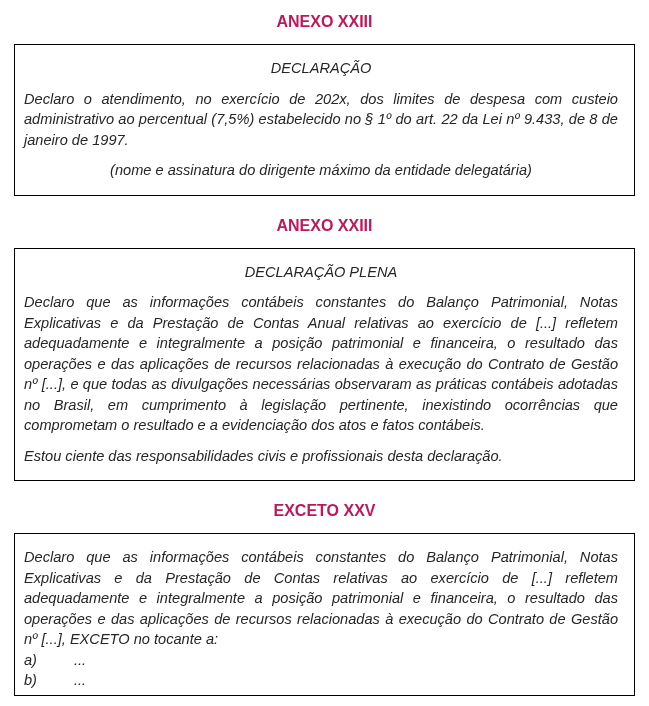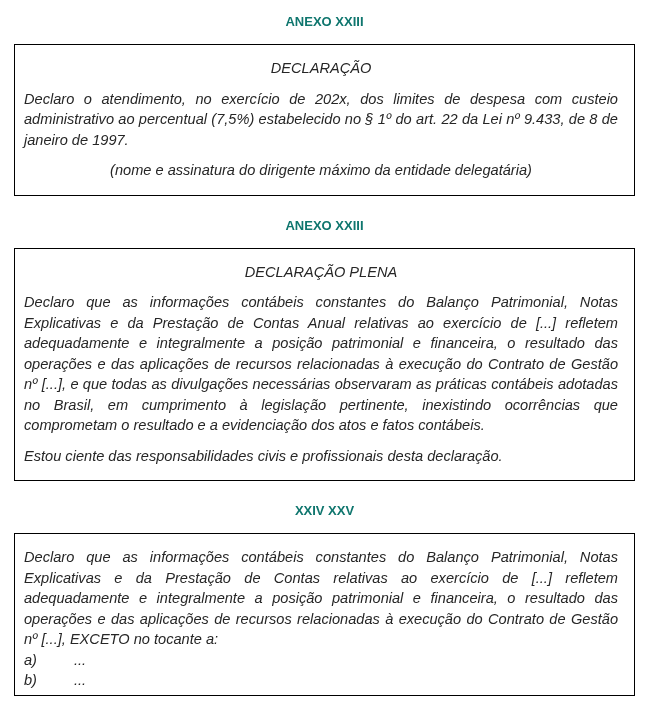--- a/index.html
+++ b/index.html
@@ -15,23 +15,23 @@
     color: #262626;
     overflow: hidden;
   }
   .page {
     padding: 13px 14px 10px 14px;
   }
   .annex-title {
     text-align: center;
     font-weight: bold;
     font-style: normal;
-    font-size: 13px;
+    font-size: 16px;
     line-height: 18px;
-    color: #0f766e;
+    color: #be185d;
     margin: 0 0 13px 0;
   }
   .annex-section + .annex-section .annex-title {
     margin-top: 21px;
   }
   .declaration-box {
     border: 1.5px solid #000000;
     padding: 3px 16px 4px 9px;
     font-style: italic;
     font-size: 14.6px;
@@ -80,21 +80,21 @@
   <section class="annex-section">
     <h1 class="annex-title">ANEXO XXIII</h1>
     <div class="declaration-box">
       <p class="box-heading">DECLARAÇÃO PLENA</p>
       <p class="para-justified">Declaro que as informações contábeis constantes do Balanço Patrimonial, Notas Explicativas e da Prestação de Contas Anual relativas ao exercício de [...] refletem adequadamente e integralmente a posição patrimonial e financeira, o resultado das operações e das aplicações de recursos relacionadas à execução do Contrato de Gestão nº [...], e que todas as divulgações necessárias observaram as práticas contábeis adotadas no Brasil, em cumprimento à legislação pertinente, inexistindo ocorrências que comprometam o resultado e a evidenciação dos atos e fatos contábeis.</p>
       <p class="para-justified">Estou ciente das responsabilidades civis e profissionais desta declaração.</p>
     </div>
   </section>
 
   <section class="annex-section">
-    <h1 class="annex-title">XXIV XXV</h1>
+    <h1 class="annex-title">EXCETO XXV</h1>
     <div class="declaration-box">
       <p class="para-justified" style="margin-bottom:0;">Declaro que as informações contábeis constantes do Balanço Patrimonial, Notas Explicativas e da Prestação de Contas relativas ao exercício de [...] refletem adequadamente e integralmente a posição patrimonial e financeira, o resultado das operações e das aplicações de recursos relacionadas à execução do Contrato de Gestão nº [...], EXCETO no tocante a:</p>
       <div class="list-block">
         <div class="list-line">
           <span class="list-marker">a)</span>
           <span class="list-text">...</span>
         </div>
         <div class="list-line">
           <span class="list-marker">b)</span>
           <span class="list-text">...</span>

